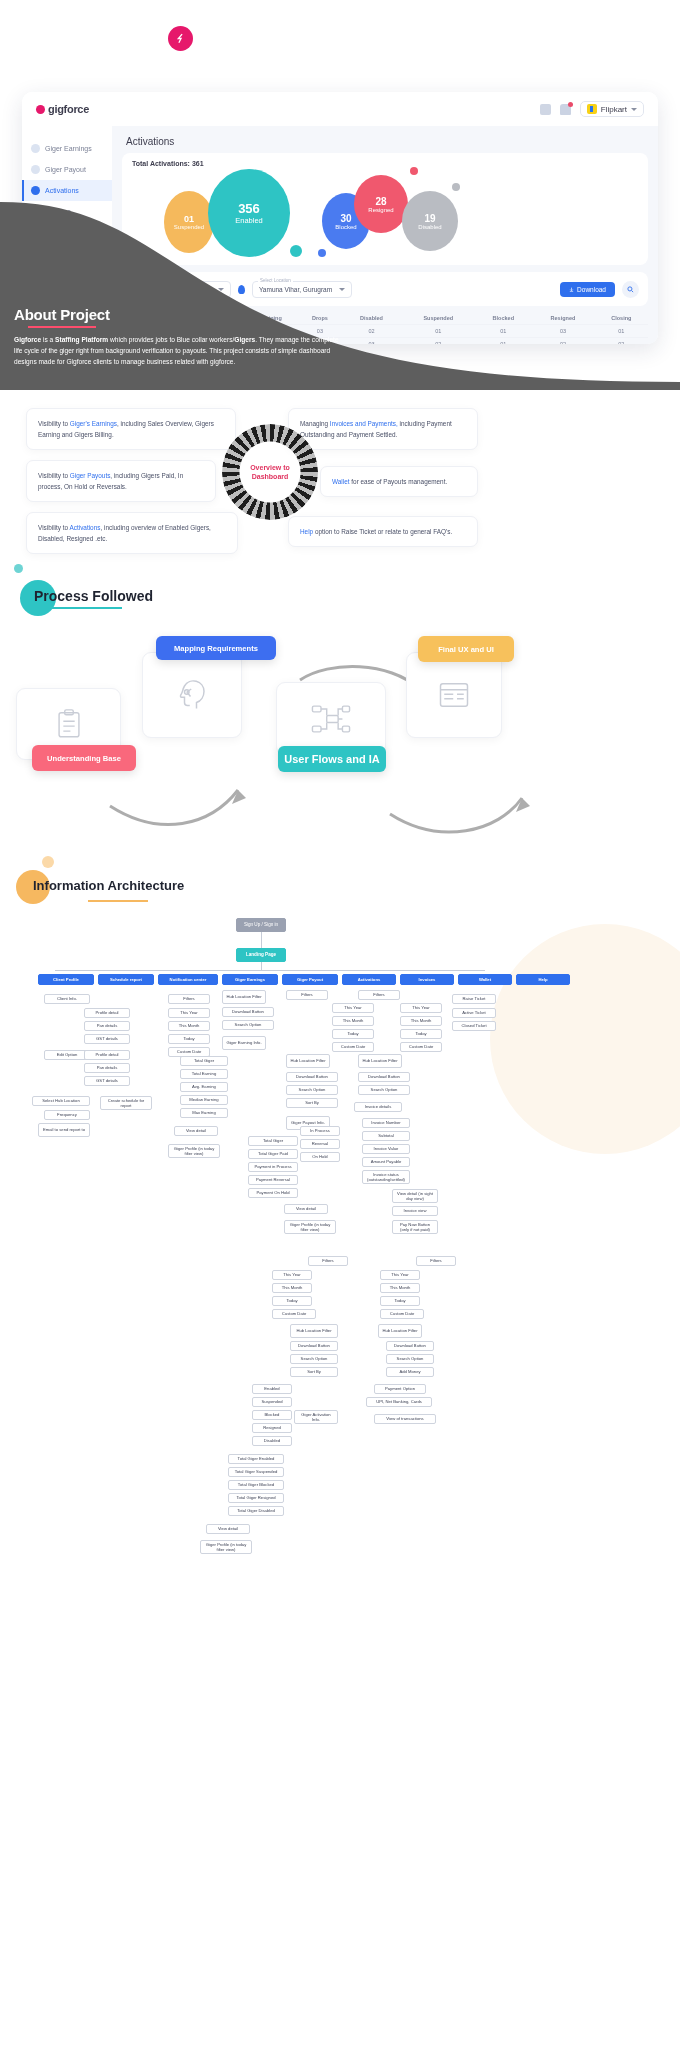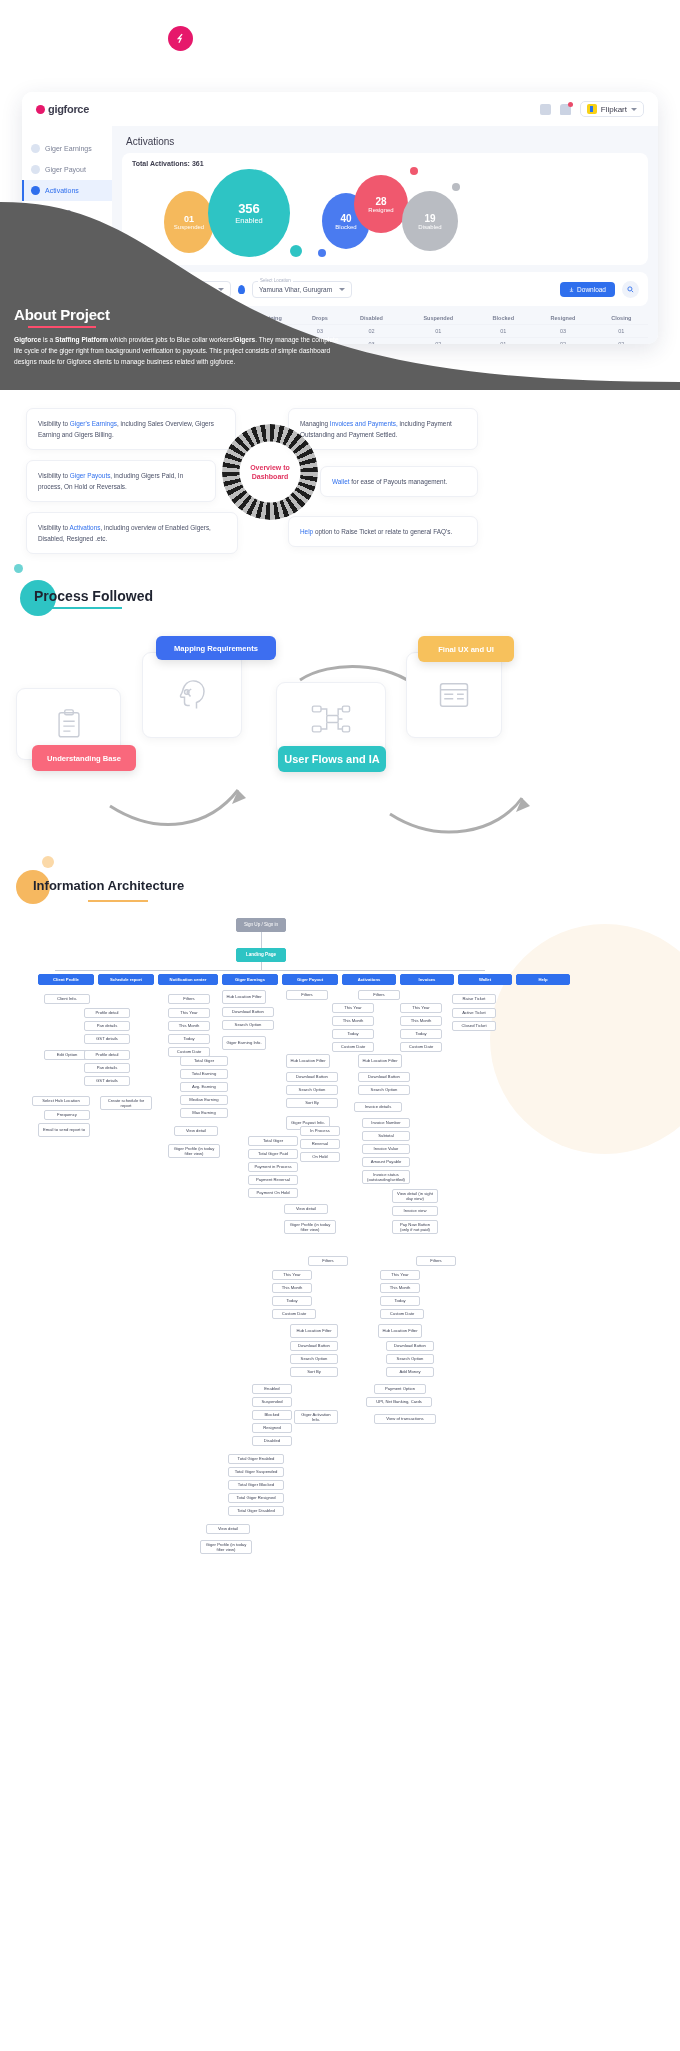--- a/index.html
+++ b/index.html
@@ -243,21 +243,21 @@
 
           <div class="bub" style="left:42px;top:38px;width:50px;height:62px;background:#f5b95c;font-size:9px;">
             <b>01</b>
             <span style="font-size:6px;opacity:.95">Suspended</span>
           </div>
           <div class="bub" style="left:86px;top:16px;width:82px;height:88px;background:#2ec4c4;font-size:13px;">
             <b>356</b>
             <span style="font-size:7.5px">Enabled</span>
           </div>
           <div class="bub" style="left:200px;top:40px;width:48px;height:56px;background:#4a7bf0;font-size:10px;">
-            <b>40</b>
+            <b>30</b>
             <span style="font-size:6px">Blocked</span>
           </div>
           <div class="bub" style="left:232px;top:22px;width:54px;height:58px;background:#f0586e;font-size:10px;">
             <b>28</b>
             <span style="font-size:6px">Resigned</span>
           </div>
           <div class="bub" style="left:280px;top:38px;width:56px;height:60px;background:#b9bcc2;font-size:10px;">
             <b>19</b>
             <span style="font-size:6px">Disabled</span>
           </div>

